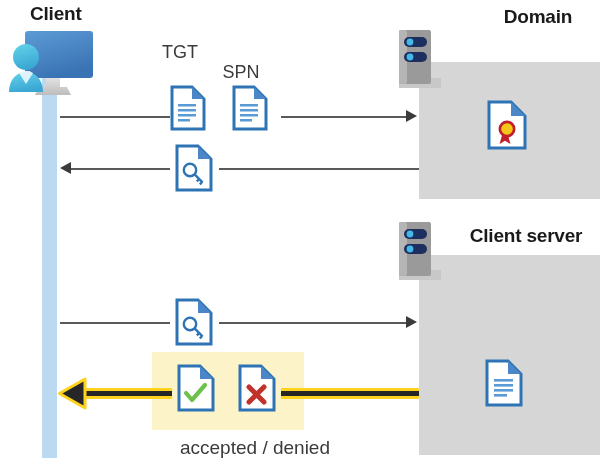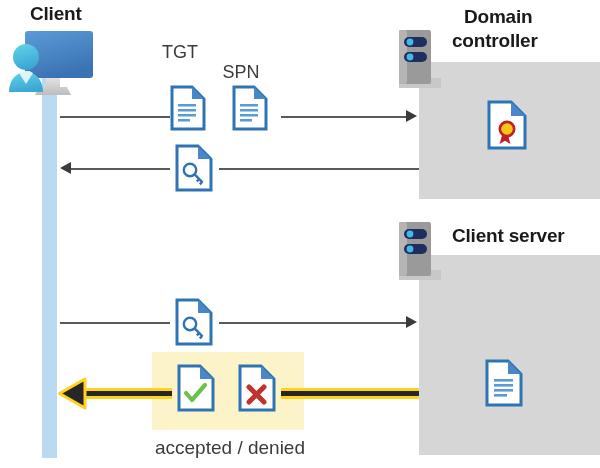--- a/index.html
+++ b/index.html
@@ -10,21 +10,21 @@
   body {
     font-family: "Liberation Sans", sans-serif;
   }
   #canvas {
     position: relative;
     width: 600px;
     height: 468px;
     background: #ffffff;
     overflow: hidden;
   }
-  .abs { position: absolute; }
+  .abs { position: absolute; text-align: center; }
 
   
   .title-bold {
     font-weight: bold;
     color: #1a1a1a;
     font-size: 19px;
     line-height: 23px;
     letter-spacing: -0.2px;
   }
   .label-plain {
@@ -112,21 +112,20 @@
 
       <path d="M15 47 l7 11 l7-11 l-3.5-2 h-7 z" fill="#eaf7fb" opacity="0.92"></path>
 
       <circle cx="22" cy="31" r="13" fill="url(#perGrad)"></circle>
     </svg>
   </div>
 
   <div class="abs gray-panel" style="left:419px; top:62px; width:181px; height:137px;"></div>
 
   <div class="abs title-bold" style="left:464px; top:5px; width:148px;">Domain</div>
-  <div class="abs title-bold" style="left:452px; top:29px; width:148px;">controller</div>
 
   <div class="abs" style="left:399px; top:30px; width:42px; height:58px;">
     <svg width="42" height="58" viewBox="0 0 42 58">
       <rect x="0" y="48" width="42" height="10" fill="#c8c8c8"></rect>
       <rect x="0" y="0" width="32" height="54" rx="2" fill="#9a9a9a"></rect>
       <rect x="0" y="0" width="8" height="54" rx="2" fill="#b5b5b5"></rect>
       <rect x="5" y="7" width="23" height="10" rx="5" fill="#1c2f5e"></rect>
       <circle cx="11" cy="12" r="3.4" fill="#45b8e8"></circle>
       <rect x="5" y="22" width="23" height="10" rx="5" fill="#1c2f5e"></rect>
       <circle cx="11" cy="27" r="3.4" fill="#45b8e8"></circle>
@@ -259,15 +258,15 @@
   </div>
 
   <div class="abs" style="left:238px; top:364px; width:38px; height:48px;">
     <svg width="38" height="48" viewBox="0 0 38 48">
       <path d="M2 2 h21 l13 13 v31 H2 z" fill="#ffffff" stroke="#2e74b5" stroke-width="3"></path>
       <path d="M23 2 l13 13 h-13 z" fill="#4a86c8"></path>
       <path d="M11 23 l15 15 M26 23 l-15 15" fill="none" stroke="#c0322b" stroke-width="5" stroke-linecap="round"></path>
     </svg>
   </div>
 
-  <div class="abs label-plain" style="left:130px; top:436px; width:200px; text-align:center;">accepted / denied</div>
+  <div class="abs label-plain" style="left:130px; top:436px; width:200px; text-align:right;">accepted / denied</div>
 
 </div>
 
 </body></html>

